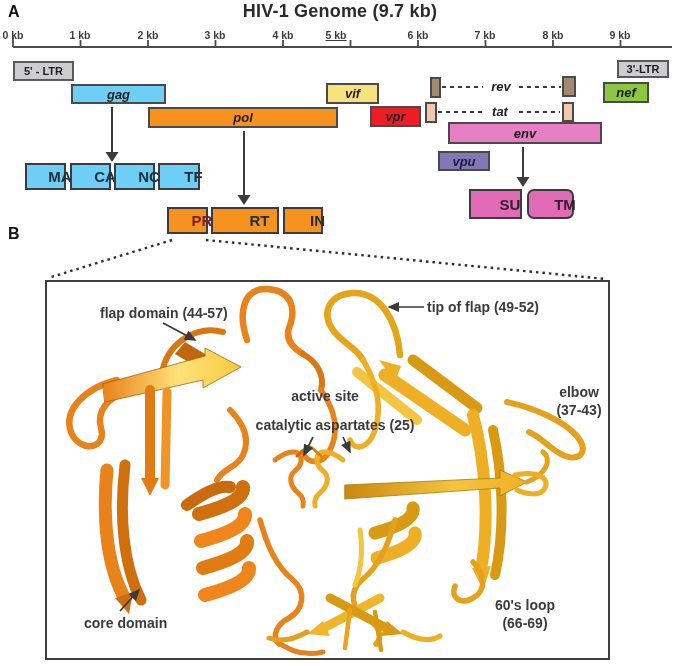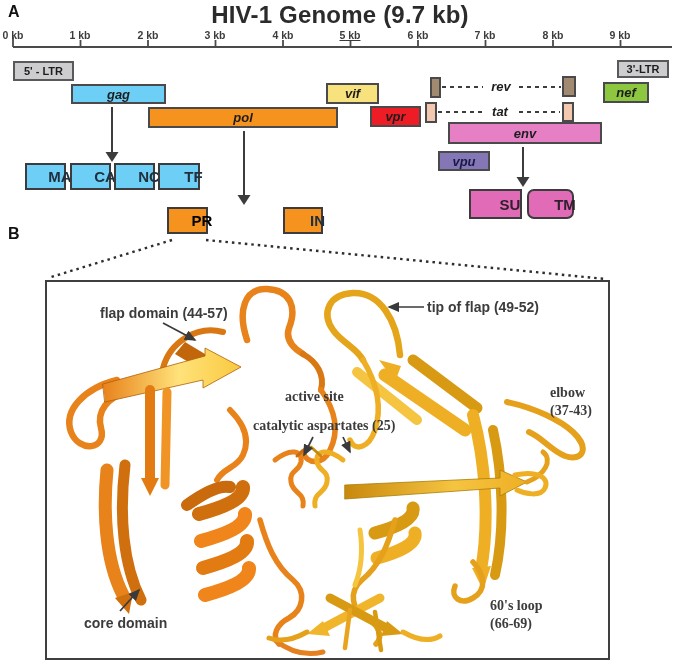--- a/index.html
+++ b/index.html
@@ -1,33 +1,33 @@
 <!DOCTYPE html>
 <html><head>
 <meta charset="utf-8">
 <style>
   html,body{margin:0;padding:0;background:#ffffff;}
   #fig{position:relative;width:680px;height:666px;background:#ffffff;overflow:hidden;
        font-family:"Liberation Sans",sans-serif;}
   .panel-letter{position:absolute;font-weight:bold;font-size:16px;color:#111;}
   .title{position:absolute;left:140px;top:1px;width:400px;text-align:center;
-         font-weight:bold;font-size:24px;color:#2b2b2b;letter-spacing:.2px;}
+         font-weight:bold;font-size:18px;color:#2b2b2b;letter-spacing:.2px;}
   .tick-label{position:absolute;width:40px;text-align:center;font-weight:bold;
               font-size:10.5px;color:#3c3c3c;top:29px;}
   .gbox{position:absolute;box-sizing:border-box;border:2px solid #4a4a4c;
         display:flex;align-items:center;justify-content:center;
         font-weight:bold;font-style:italic;font-size:13px;color:#1d1d1d;}
   .gbox.upright{font-style:normal;font-size:11px;}
   .pbox{position:absolute;box-sizing:border-box;border:2px solid #3c3c3e;
         display:flex;align-items:center;justify-content:center;
         font-weight:bold;font-size:15px;color:#21303d;padding-left:29px;}
   .rna-label{position:absolute;font-weight:bold;font-style:italic;font-size:13px;
              color:#1d1d1d;text-align:center;}
   .ann{position:absolute;font-weight:bold;font-size:14px;color:#3c3c3c;line-height:1.25;}
-  .ann.center{font-family:Liberation Serif, serif;}
+  .ann.center{text-align:center;}
   .bbox{position:absolute;left:45px;top:280px;width:565px;height:380px;
         box-sizing:border-box;border:2.5px solid #3f3f3f;background:#fff;}
   svg{position:absolute;}
 </style>
 </head>
 <body>
 
 <div id="fig">
 
   <div class="panel-letter" style="left:8px;top:3px;">A</div>
@@ -46,21 +46,21 @@
       <line x1="485.5" y1="40" x2="485.5" y2="47"></line>
       <line x1="553" y1="40" x2="553" y2="47"></line>
       <line x1="620.5" y1="40" x2="620.5" y2="47"></line>
     </g>
   </svg>
   <div class="tick-label" style="left:-7px;">0 kb</div>
   <div class="tick-label" style="left:60px;">1 kb</div>
   <div class="tick-label" style="left:128px;">2 kb</div>
   <div class="tick-label" style="left:195px;">3 kb</div>
   <div class="tick-label" style="left:263px;">4 kb</div>
-  <div class="tick-label" style="left:330px;text-decoration:underline;">5 kb</div>
+  <div class="tick-label" style="left:316px;text-decoration:underline;">5 kb</div>
   <div class="tick-label" style="left:398px;">6 kb</div>
   <div class="tick-label" style="left:465px;">7 kb</div>
   <div class="tick-label" style="left:533px;">8 kb</div>
   <div class="tick-label" style="left:600px;">9 kb</div>
 
   <div class="gbox upright" style="left:13px;top:61px;width:61px;height:20px;background:#CDCDCF;border-color:#58595B;">
       <span>5' - LTR</span>
     </div>
   <div class="gbox" style="left:71px;top:84px;width:95px;height:20px;background:#6DCFF6;">
       <span>gag</span>
@@ -102,22 +102,25 @@
   <div class="pbox" style="left:70px;top:163px;width:41px;height:27px;background:#6DCFF6;">
       <span>CA</span>
     </div>
   <div class="pbox" style="left:114px;top:163px;width:41px;height:27px;background:#6DCFF6;">
       <span>NC</span>
     </div>
   <div class="pbox" style="left:158px;top:163px;width:42px;height:27px;background:#6DCFF6;">
       <span>TF</span>
     </div>
 
-  <div class="pbox" style="left:167px;top:207px;width:41px;height:27px;background:#F6921E;color:#000000;">
+  <div class="pbox" style="left:167px;top:207px;width:41px;height:27px;background:#F6921E;color:#7f1d1d;">
       <span>PR</span>
+    </div>
+  <div class="pbox" style="left:211px;top:207px;width:68px;height:27px;background:#F6921E;color:#203040;">
+      <span>RT</span>
     </div>
   <div class="pbox" style="left:283px;top:207px;width:40px;height:27px;background:#F6921E;color:#203040;">
       <span>IN</span>
     </div>
 
   <div class="pbox" style="left:469px;top:189px;width:53px;height:30px;background:#E26BB7;color:#30202c;">
       <span>SU</span>
     </div>
   <div class="pbox" style="left:527px;top:189px;width:47px;height:30px;background:#E26BB7;color:#30202c;border-radius:7px;">
       <span>TM</span>

